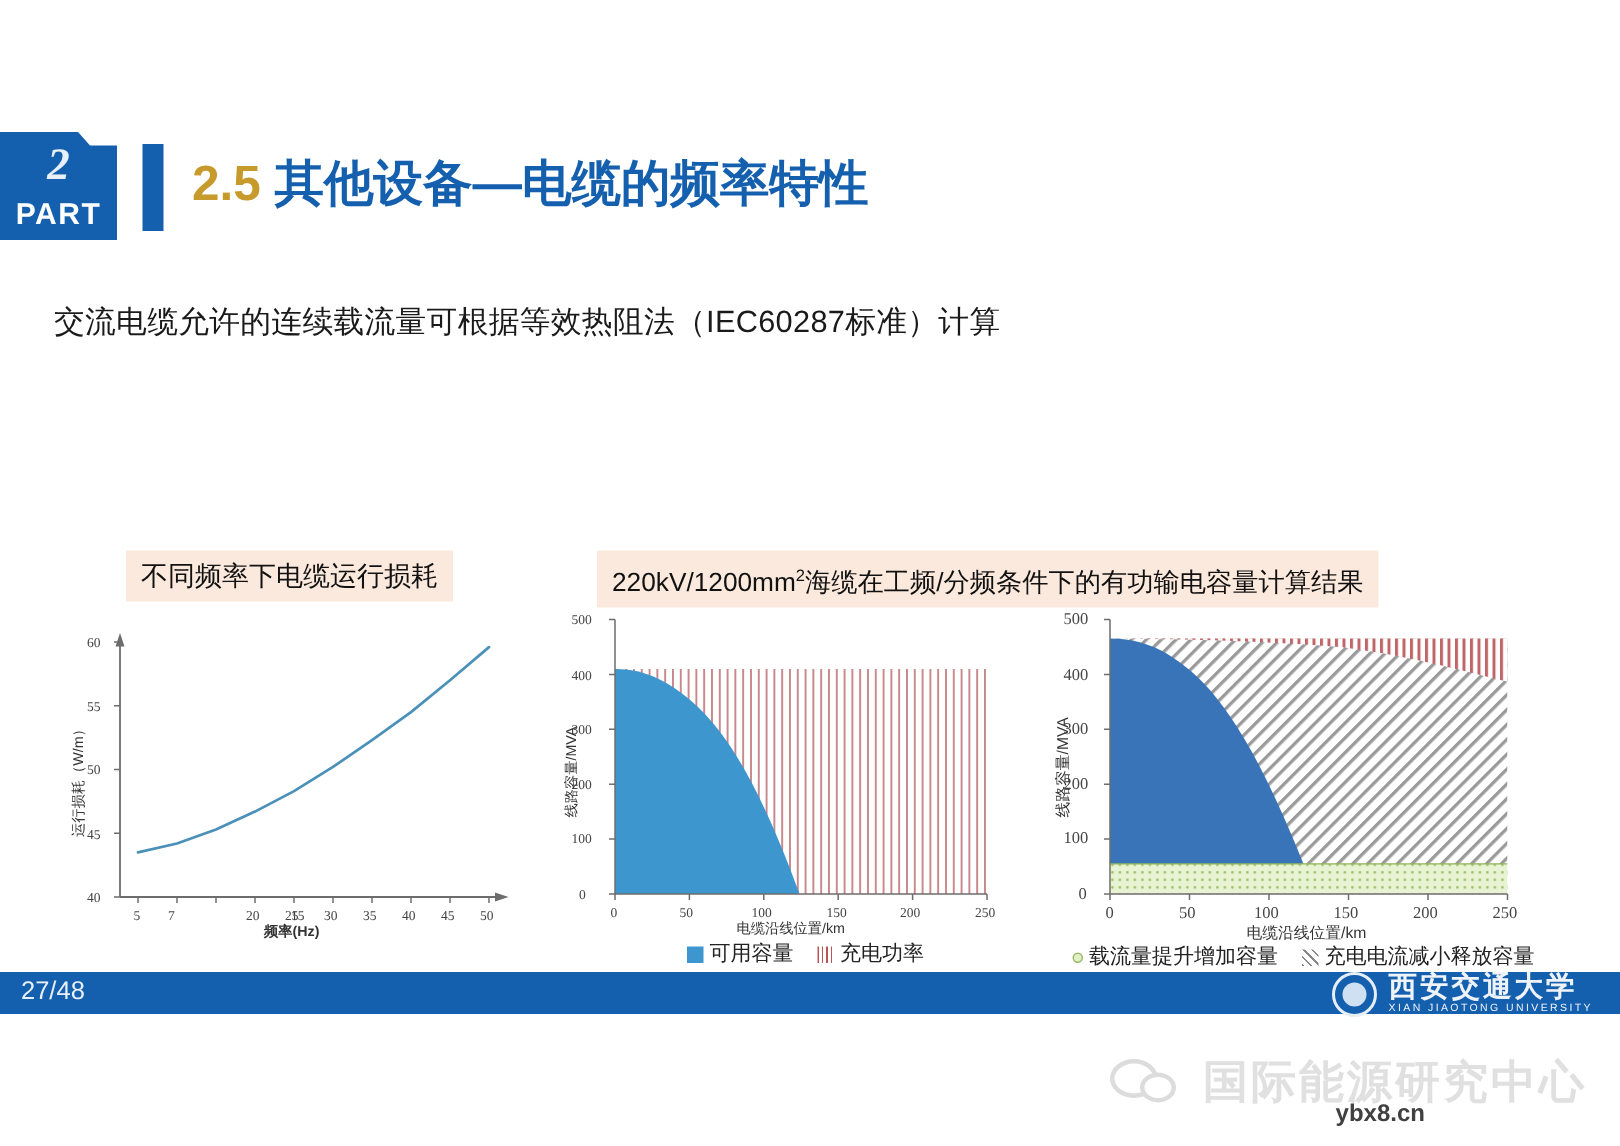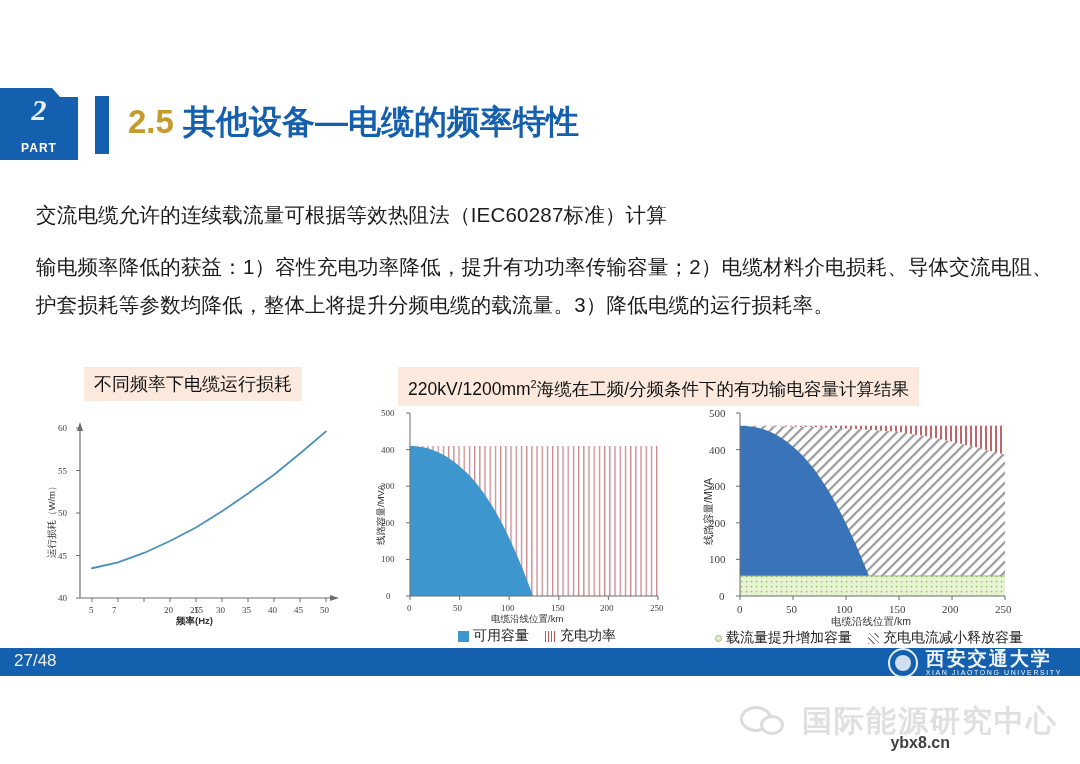--- a/index.html
+++ b/index.html
@@ -23,21 +23,21 @@
     position: absolute; left: 0; right: 0; top: 4px;
     text-align: center;
     font-family: "Liberation Serif", "DejaVu Serif", serif;
     font-size: 30px; font-style: italic; font-weight: 700;
     color: #e8f0fa;
     line-height: 36px;
   }
   .part-badge .word {
     position: absolute; left: 0; right: 0; bottom: 5px;
     text-align: center;
-    font-size: 12px; font-weight: 700; letter-spacing: 1px;
+    font-size: 20px; font-weight: 700; letter-spacing: 1px;
     color: #ffffff;
   }
   .title-bar {
     position: absolute; left: 95px; top: 96px;
     width: 14px; height: 58px;
     background: #1560ae;
   }
   .title-text {
     position: absolute; left: 128px; top: 100px;
     font-size: 33px; font-weight: 700;
@@ -47,21 +47,21 @@
   .title-text .t-main { color: #1560ae; }
 
   
   .body-text { position: absolute; left: 36px; top: 196px; width: 1020px; }
   .body-text p {
     font-size: 20.5px;
     color: #1a1a1a;
     line-height: 38px;
     letter-spacing: 0.2px;
   }
-  .body-text p.lead { margin-bottom: 14px; }
+  .body-text p.lead { }
 
   
   .banner {
     position: absolute;
     background: #fbe9dd;
     color: #111;
     font-size: 18px;
     line-height: 28px;
     padding: 3px 10px;
     white-space: nowrap;
@@ -187,21 +187,20 @@
     <div class="word">PART</div>
   </div>
   <div class="title-bar"></div>
   <div class="title-text">
     <span class="t-num">2.5</span>
     <span class="t-main">其他设备—电缆的频率特性</span>
   </div>
 
   <div class="body-text">
     <p class="lead">交流电缆允许的连续载流量可根据等效热阻法（IEC60287标准）计算</p>
-    <p>输电频率降低的获益：1）容性充电功率降低，提升有功功率传输容量；2）电缆材料介电损耗、导体交流电阻、护套损耗等参数均降低，整体上将提升分频电缆的载流量。3）降低电缆的运行损耗率。</p>
   </div>
 
   <div class="banner" id="banner-left">不同频率下电缆运行损耗</div>
   <div class="banner" id="banner-right">
     <span>220kV/1200mm</span><sup>2</sup><span>海缆在工频/分频条件下的有功输电容量计算结果</span>
   </div>
 
   <div class="chart" id="chart1">
     <svg width="330" height="215">
 

